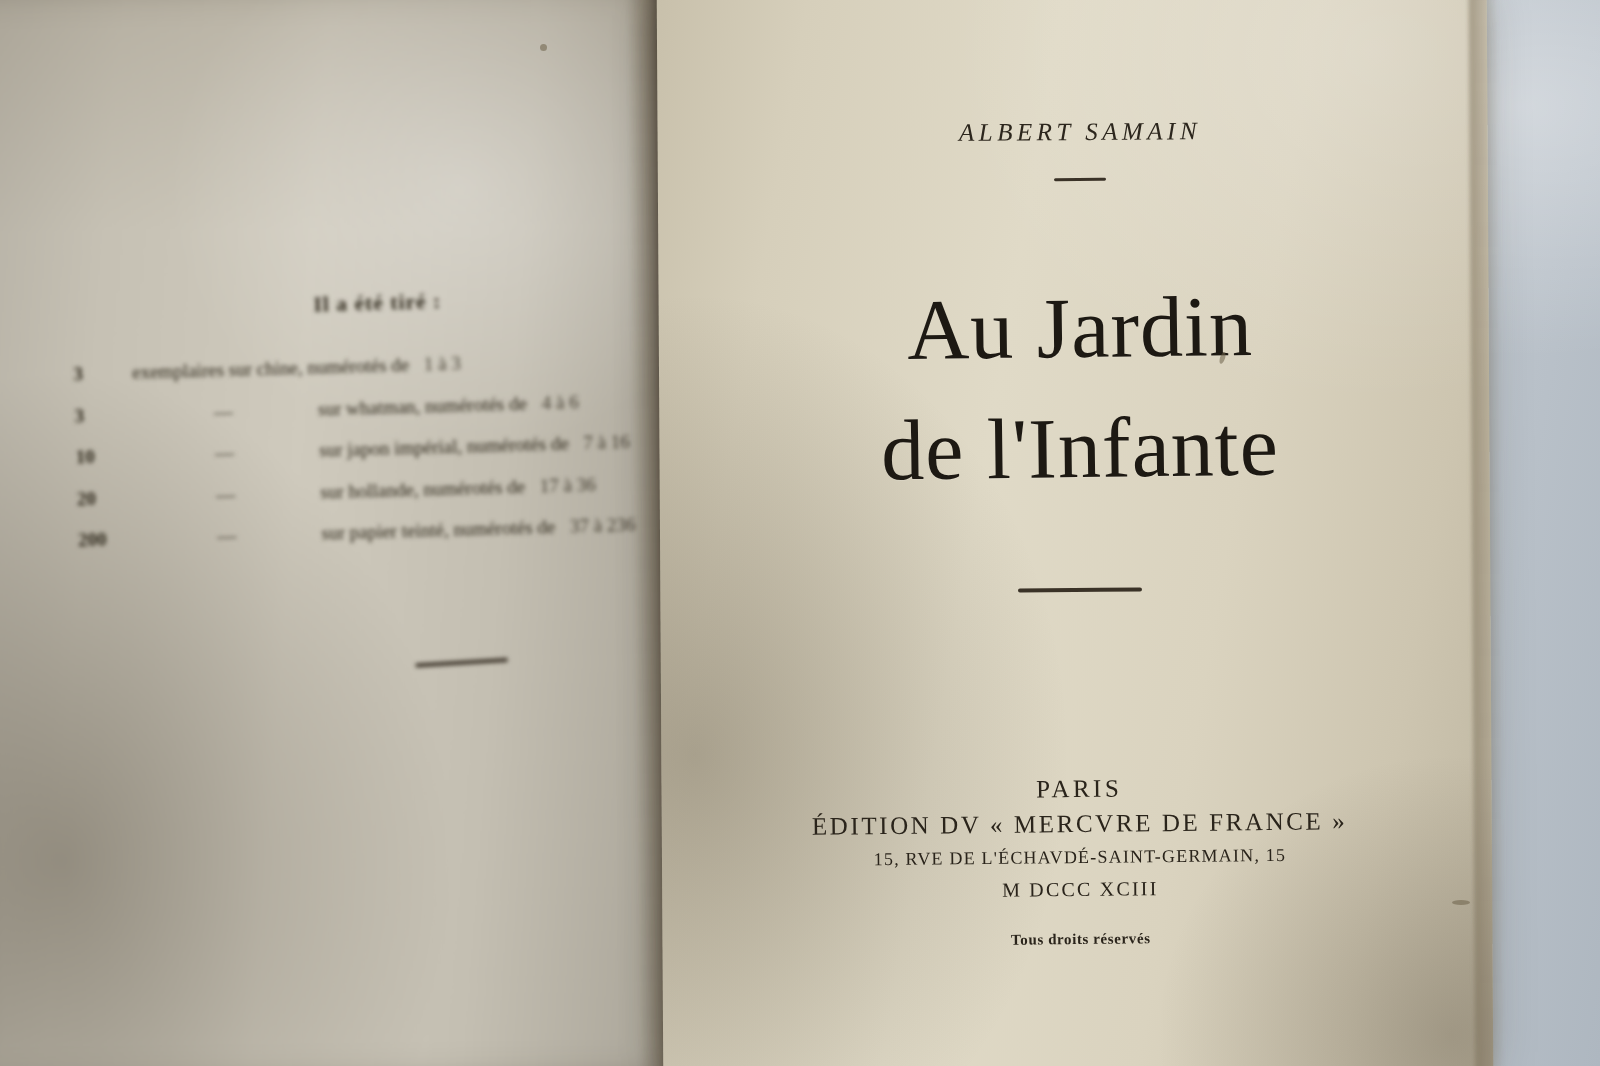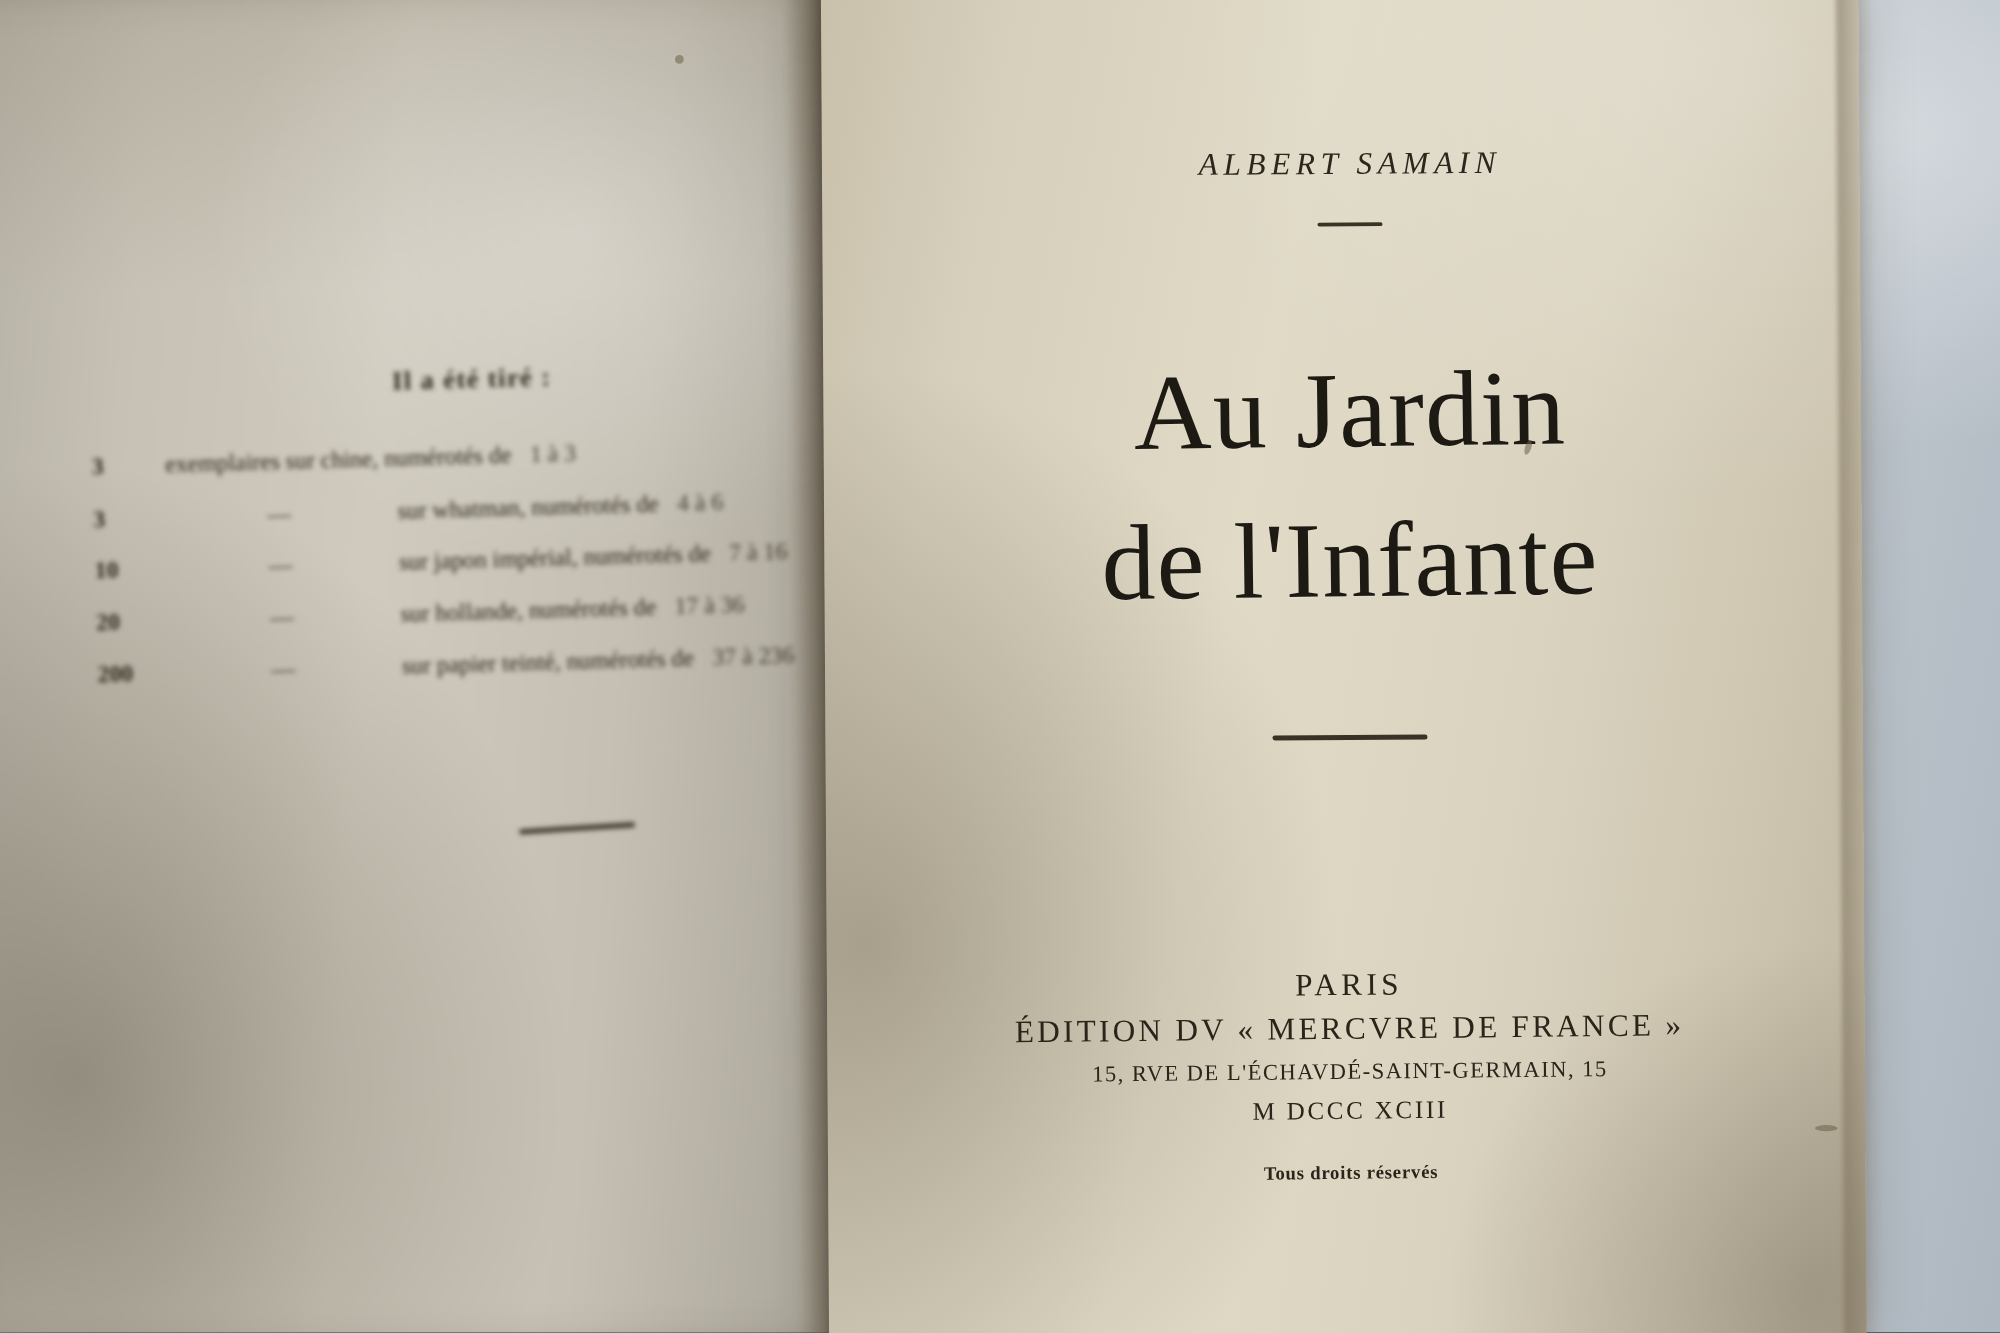--- a/index.html
+++ b/index.html
@@ -5,21 +5,21 @@
   html, body {
     margin: 0;
     padding: 0;
     background: #2b2b2b;
   }
   #page {
     position: relative;
     width: 1600px;
     height: 1066px;
     overflow: hidden;
-    background: #14b8a6;
+    background: #c4b5fd;
     font-family: "Liberation Serif", serif;
   }
 
   
   .table-surface {
     position: absolute;
     inset: 0;
     background:
       linear-gradient(100deg, #b9c2cc 0%, #cfd6dd 20%, #dfe4e8 45%, #cdd3d9 70%, #aeb7c0 100%);
   }

